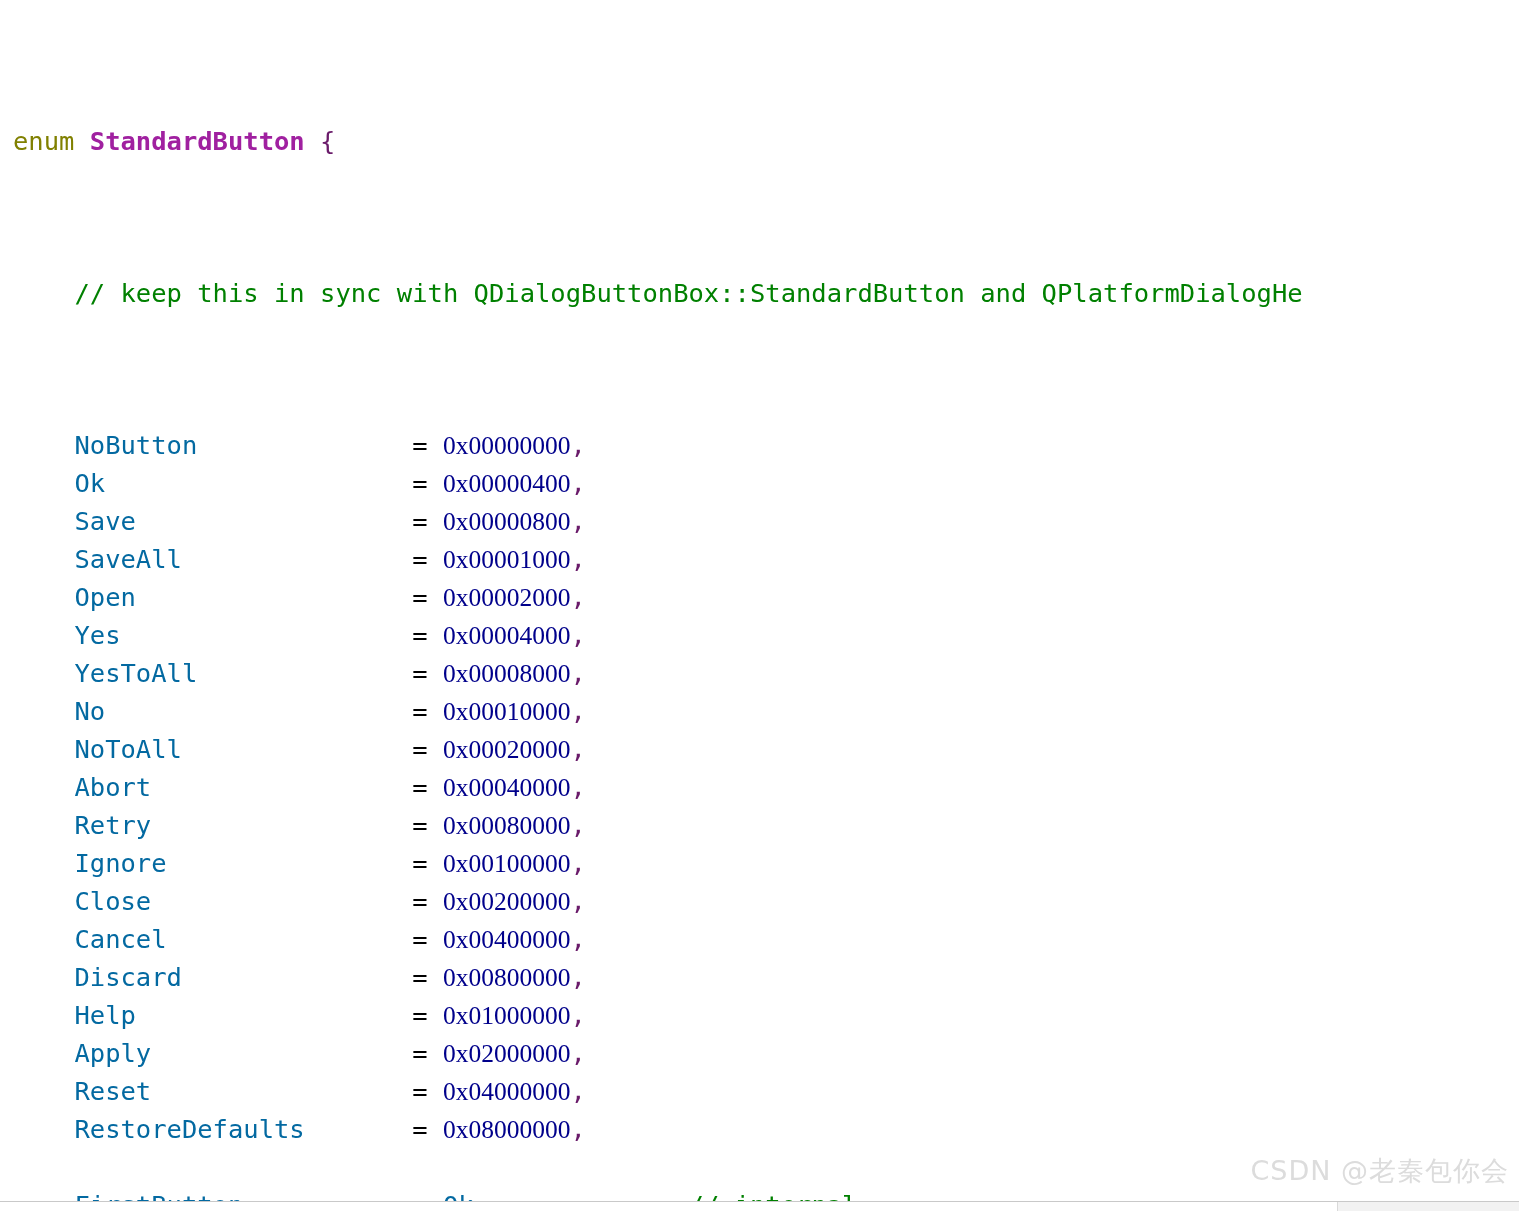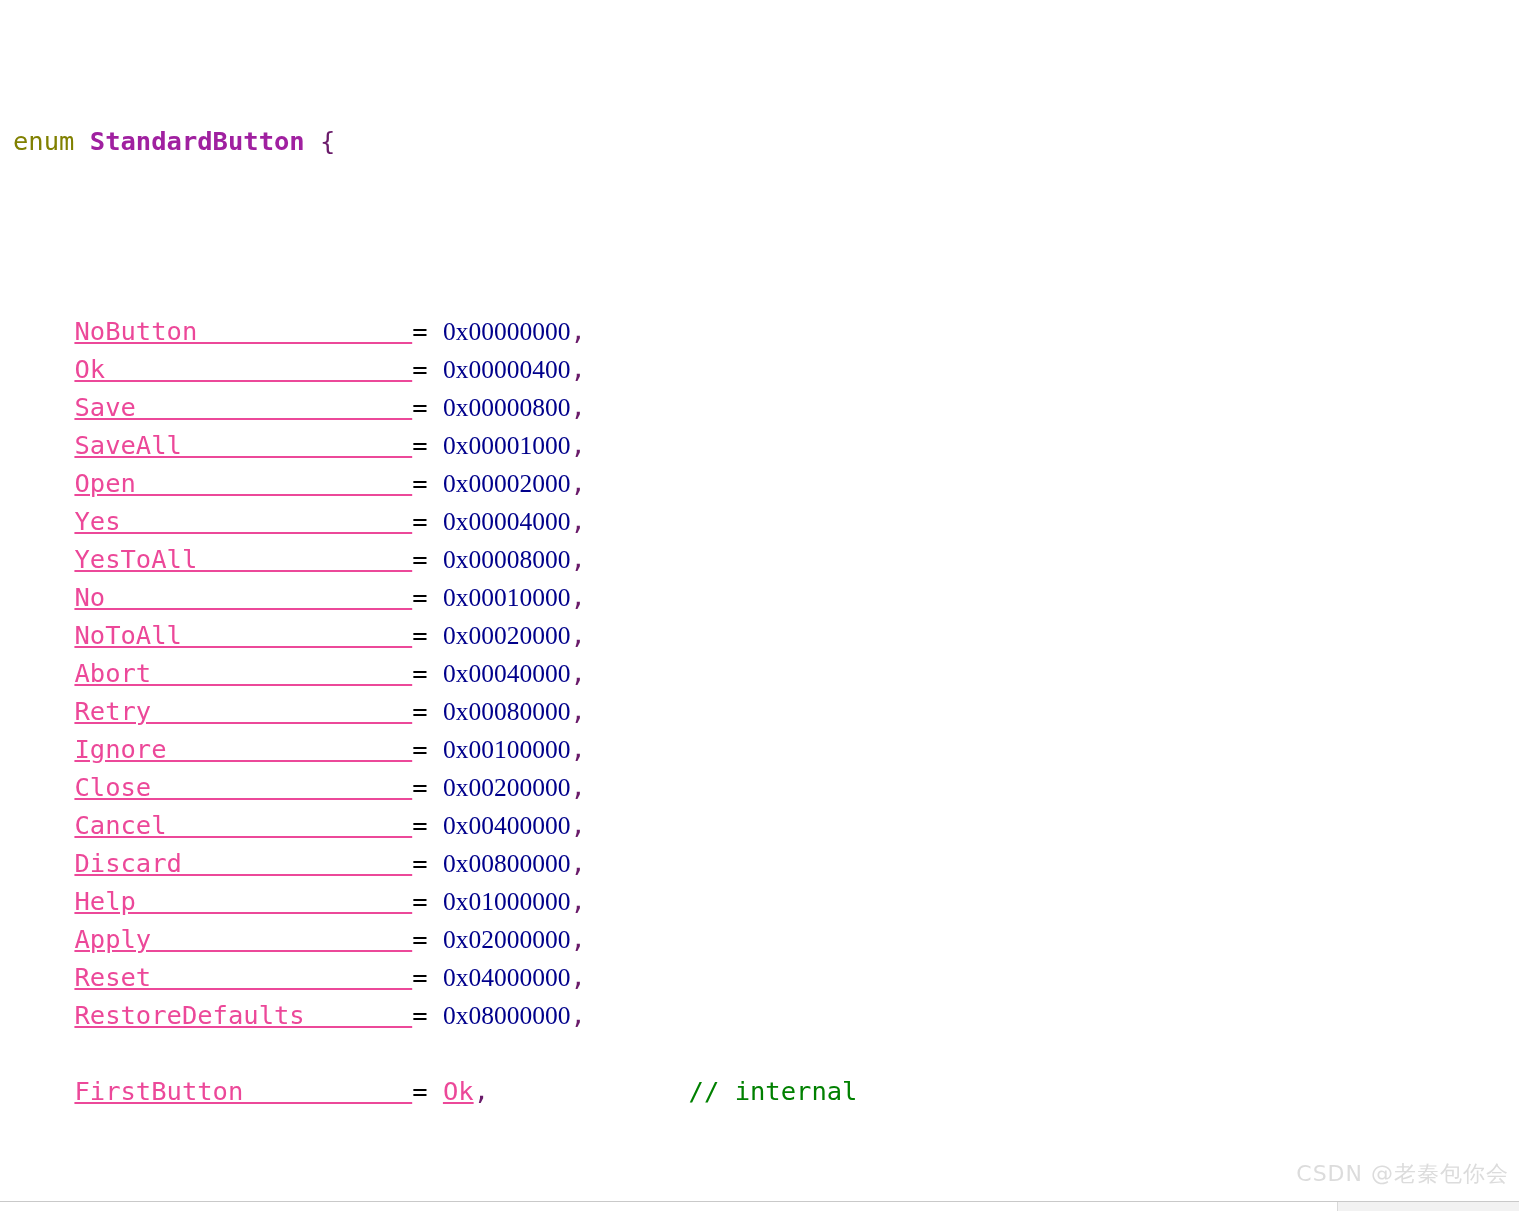--- a/index.html
+++ b/index.html
@@ -37,33 +37,33 @@
 
   .code-line {
     white-space: pre;
     height: 38px;
   }
 
   
   .tok-keyword   { color: #808000; }
   .tok-typename  { color: #a020a0; font-weight: bold; }
   .tok-punct     { color: #6a1b6a; }
-  .tok-ident     { color: #ec4899; text-decoration: underline; }
+  .tok-ident     { color: #0369a1; }
   .tok-number    { color: #00008b; font-family: Liberation Serif, serif; }
   .tok-comment   { color: #008000; }
   .tok-operator  { color: #000000; }
   .tok-plain     { color: #000000; }
 
   
   #watermark {
     position: absolute;
     right: 10px;
     bottom: 22px;
     font-family: "DejaVu Sans", "Liberation Sans", sans-serif;
-    font-size: 22px;
+    font-size: 27px;
     color: #dcdcdc;
     letter-spacing: 1px;
     white-space: nowrap;
     user-select: none;
   }
 
   
   #bottom-rule {
     position: absolute;
     left: 0;
@@ -94,20 +94,21 @@
 </style>
 </head>
 <body>
 
 <div id="code-viewer">
 
   <div id="code-block">
 
     <div class="code-line"><span class="tok-keyword">enum</span><span class="tok-plain"> </span><span class="tok-typename">StandardButton</span><span class="tok-plain"> </span><span class="tok-punct">{</span></div>
 
+    <div class="code-line"><span class="tok-plain">    </span><span class="tok-comment">// keep this in sync with QDialogButtonBox::StandardButton and QPlatformDialogHe</span></div>
 
     <div id="enum-entries"><div class="code-line"><span class="tok-plain">    </span><span class="tok-ident">NoButton              </span><span class="tok-operator">= </span><span class="tok-number">0x00000000</span><span class="tok-punct">,</span></div><div class="code-line"><span class="tok-plain">    </span><span class="tok-ident">Ok                    </span><span class="tok-operator">= </span><span class="tok-number">0x00000400</span><span class="tok-punct">,</span></div><div class="code-line"><span class="tok-plain">    </span><span class="tok-ident">Save                  </span><span class="tok-operator">= </span><span class="tok-number">0x00000800</span><span class="tok-punct">,</span></div><div class="code-line"><span class="tok-plain">    </span><span class="tok-ident">SaveAll               </span><span class="tok-operator">= </span><span class="tok-number">0x00001000</span><span class="tok-punct">,</span></div><div class="code-line"><span class="tok-plain">    </span><span class="tok-ident">Open                  </span><span class="tok-operator">= </span><span class="tok-number">0x00002000</span><span class="tok-punct">,</span></div><div class="code-line"><span class="tok-plain">    </span><span class="tok-ident">Yes                   </span><span class="tok-operator">= </span><span class="tok-number">0x00004000</span><span class="tok-punct">,</span></div><div class="code-line"><span class="tok-plain">    </span><span class="tok-ident">YesToAll              </span><span class="tok-operator">= </span><span class="tok-number">0x00008000</span><span class="tok-punct">,</span></div><div class="code-line"><span class="tok-plain">    </span><span class="tok-ident">No                    </span><span class="tok-operator">= </span><span class="tok-number">0x00010000</span><span class="tok-punct">,</span></div><div class="code-line"><span class="tok-plain">    </span><span class="tok-ident">NoToAll               </span><span class="tok-operator">= </span><span class="tok-number">0x00020000</span><span class="tok-punct">,</span></div><div class="code-line"><span class="tok-plain">    </span><span class="tok-ident">Abort                 </span><span class="tok-operator">= </span><span class="tok-number">0x00040000</span><span class="tok-punct">,</span></div><div class="code-line"><span class="tok-plain">    </span><span class="tok-ident">Retry                 </span><span class="tok-operator">= </span><span class="tok-number">0x00080000</span><span class="tok-punct">,</span></div><div class="code-line"><span class="tok-plain">    </span><span class="tok-ident">Ignore                </span><span class="tok-operator">= </span><span class="tok-number">0x00100000</span><span class="tok-punct">,</span></div><div class="code-line"><span class="tok-plain">    </span><span class="tok-ident">Close                 </span><span class="tok-operator">= </span><span class="tok-number">0x00200000</span><span class="tok-punct">,</span></div><div class="code-line"><span class="tok-plain">    </span><span class="tok-ident">Cancel                </span><span class="tok-operator">= </span><span class="tok-number">0x00400000</span><span class="tok-punct">,</span></div><div class="code-line"><span class="tok-plain">    </span><span class="tok-ident">Discard               </span><span class="tok-operator">= </span><span class="tok-number">0x00800000</span><span class="tok-punct">,</span></div><div class="code-line"><span class="tok-plain">    </span><span class="tok-ident">Help                  </span><span class="tok-operator">= </span><span class="tok-number">0x01000000</span><span class="tok-punct">,</span></div><div class="code-line"><span class="tok-plain">    </span><span class="tok-ident">Apply                 </span><span class="tok-operator">= </span><span class="tok-number">0x02000000</span><span class="tok-punct">,</span></div><div class="code-line"><span class="tok-plain">    </span><span class="tok-ident">Reset                 </span><span class="tok-operator">= </span><span class="tok-number">0x04000000</span><span class="tok-punct">,</span></div><div class="code-line"><span class="tok-plain">    </span><span class="tok-ident">RestoreDefaults       </span><span class="tok-operator">= </span><span class="tok-number">0x08000000</span><span class="tok-punct">,</span></div><div class="code-line">&nbsp;</div><div class="code-line"><span class="tok-plain">    </span><span class="tok-ident">FirstButton           </span><span class="tok-operator">= </span><span class="tok-ident">Ok</span><span class="tok-punct">,</span><span class="tok-plain">             </span><span class="tok-comment">// internal</span></div></div>
 
   </div>
 
   <div id="watermark">CSDN @老秦包你会</div>
 
   <div id="bottom-rule"></div>
   <div id="bottom-panel-left"></div>
   <div id="bottom-panel-right"></div>

